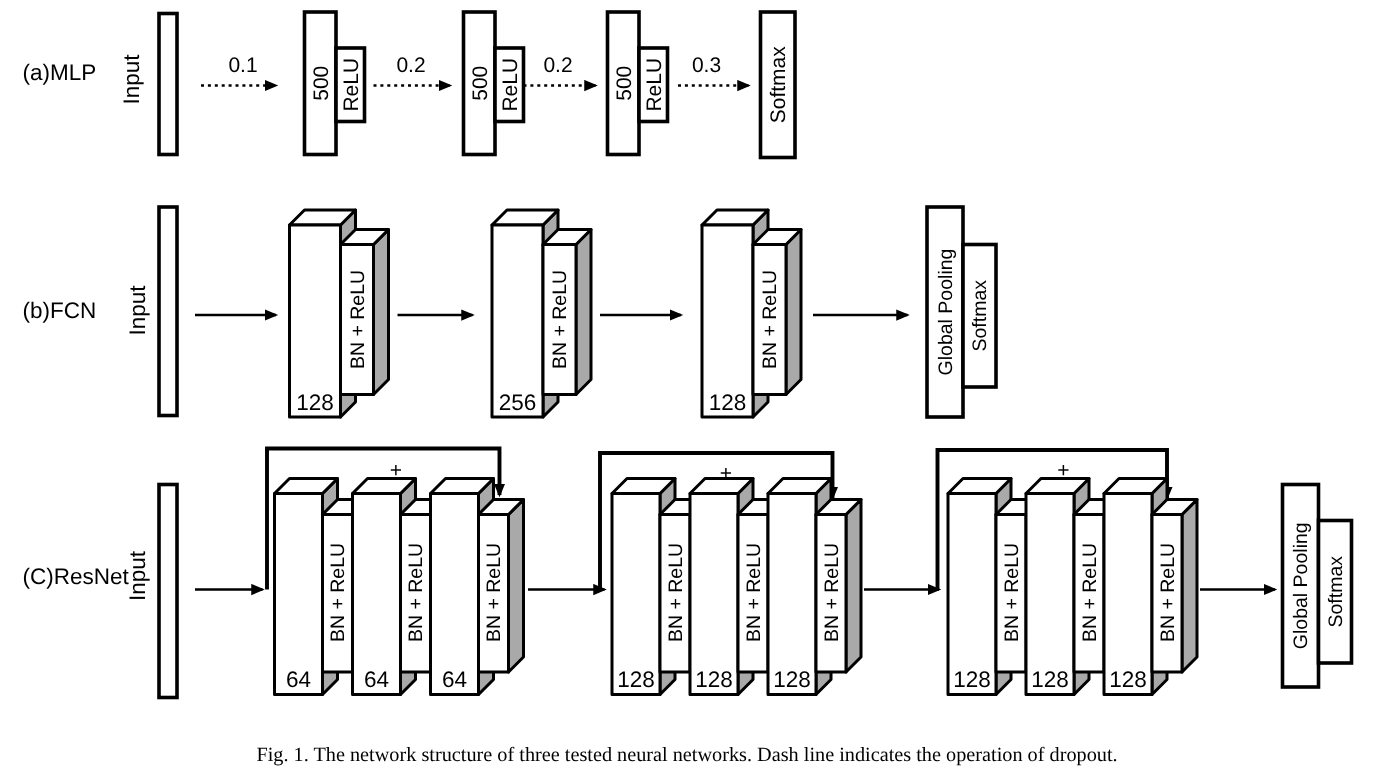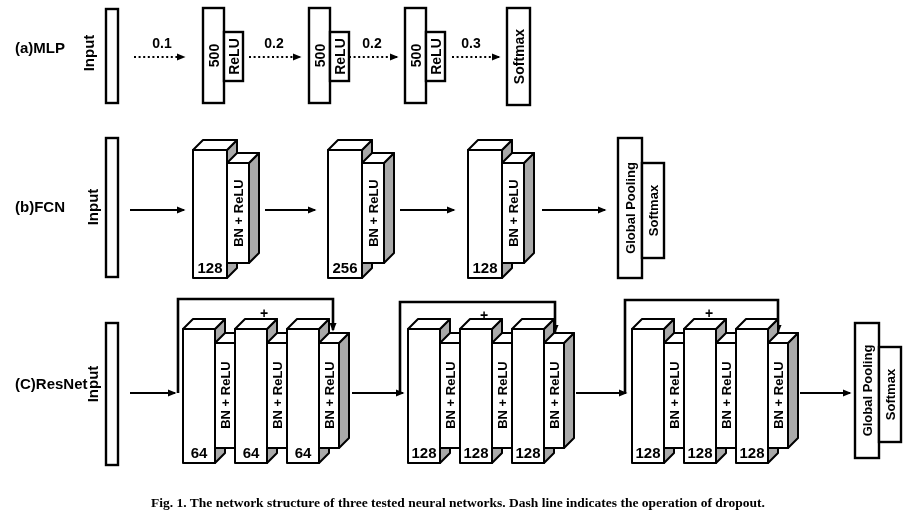--- a/index.html
+++ b/index.html
@@ -1,16 +1,16 @@
 <!DOCTYPE html>
 <html><head>
 <meta charset="utf-8">
 <style>
   html,body{margin:0;padding:0;background:#fff;}
-  #page{position:relative;width:917px;height:522px;background:#fff;overflow:hidden;font-weight:bold;}
+  #page{position:relative;width:917px;height:522px;background:#fff;overflow:hidden;}
   .t{font-family:"Liberation Sans",sans-serif;fill:#000;}
   .s15{font-size:15px;} .s14{font-size:14px;} .s13{font-size:13px;} .num{font-size:15px;}
   .cap{font-family:"Liberation Serif",serif;font-size:13.5px;fill:#000;}
   .bar{fill:#fff;stroke:#000;stroke-width:2.4;}
   .box{fill:#fff;stroke:#000;stroke-width:2.4;}
   .face{fill:#fff;stroke:#000;stroke-width:2;stroke-linejoin:round;}
   .sideface{stroke:#000;stroke-width:2;stroke-linejoin:round;}
   .arrow{stroke:#000;stroke-width:1.8;fill:none;}
   .dotarrow{stroke:#000;stroke-width:1.8;fill:none;stroke-dasharray:2 2.6;}
   .rail{stroke:#000;stroke-width:2.6;fill:none;}

